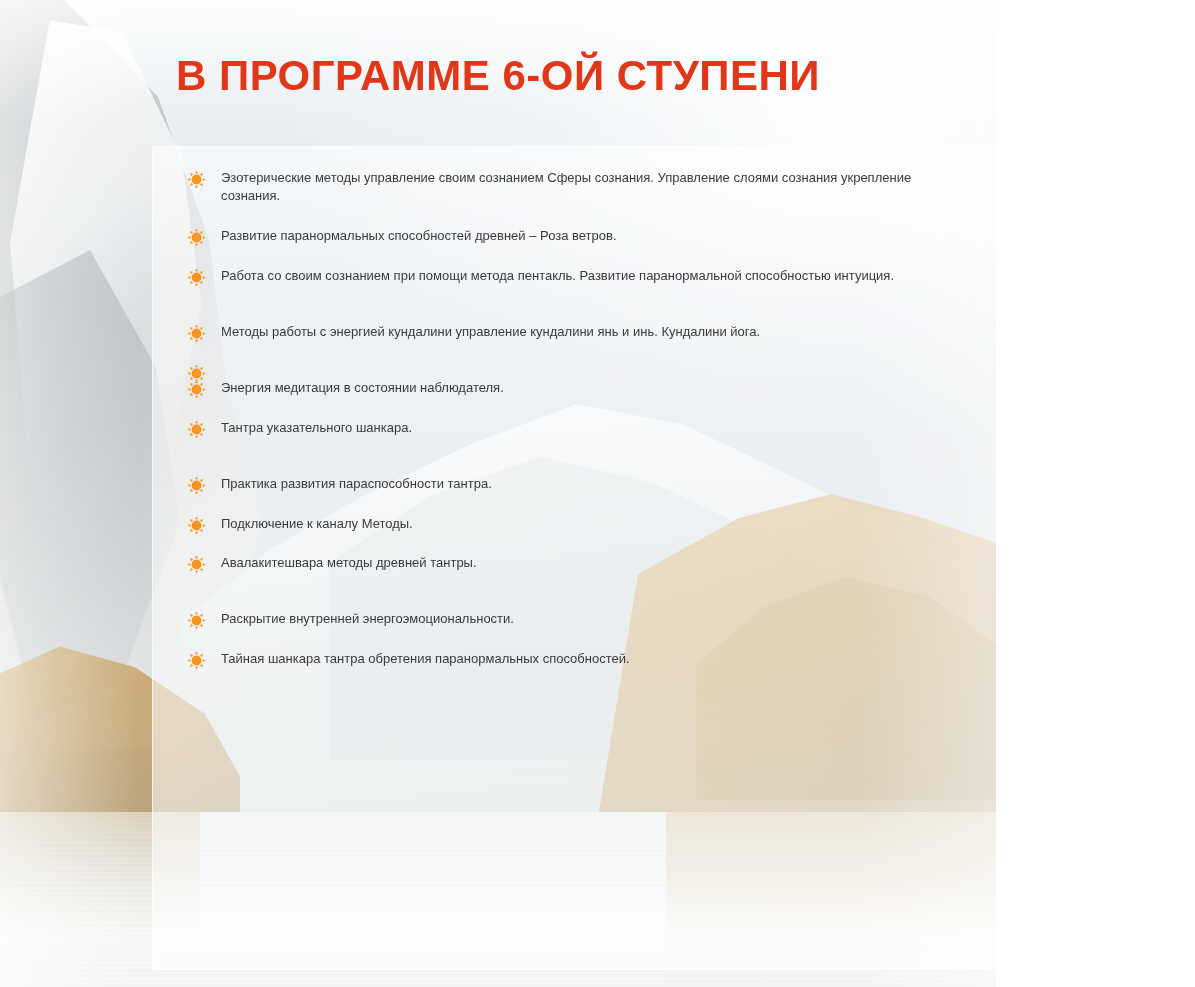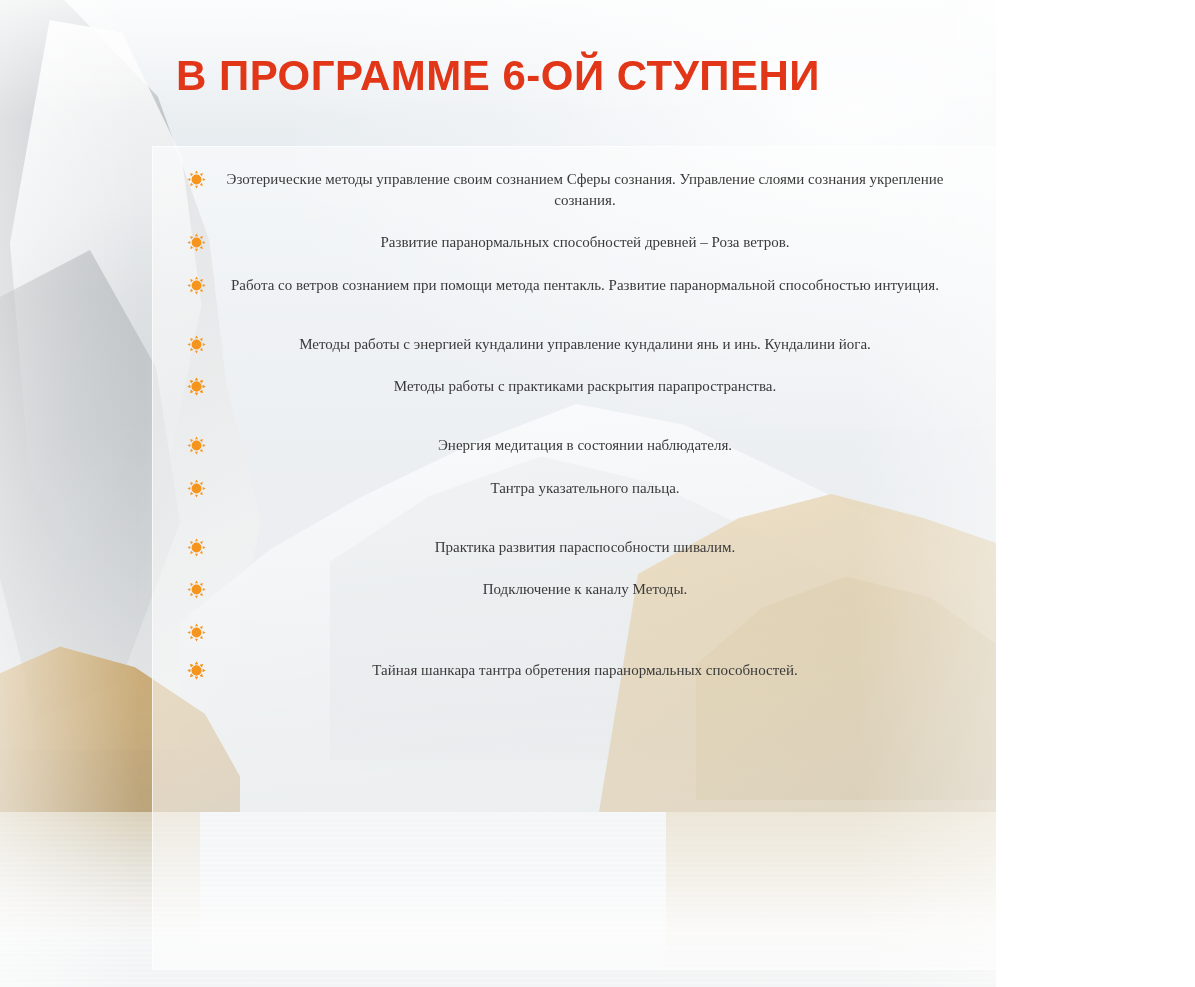--- a/index.html
+++ b/index.html
@@ -189,25 +189,24 @@
     width: 770px;
   }
 
   .group {
     margin-bottom: 22px;
   }
   .bullet-item {
     position: relative;
     padding-left: 42px;
     margin-bottom: 22px;
-    font-size: 15px;
+    font-size: 13px;
     line-height: 1.38;
     color: #3a3a3a;
-    font-family: Liberation Serif, serif;
-    text-align: center;
+    font-family: Liberation Sans, sans-serif;
   }
   .bullet-item:last-child { margin-bottom: 0; }
 
   .bullet-icon {
     position: absolute;
     left: 8px;
     top: 1px;
     width: 19px;
     height: 19px;
     display: block;
@@ -268,21 +267,21 @@
         </div>
         <div class="bullet-item">
           <span class="bullet-icon">
             <svg viewBox="0 0 24 24" width="19" height="19" aria-hidden="true">
               <g fill="#f5951e">
                 <circle cx="12" cy="12" r="6.2"></circle>
                 <path d="M12 0.5l1.9 3.6h-3.8zM12 23.5l-1.9-3.6h3.8zM0.5 12l3.6-1.9v3.8zM23.5 12l-3.6 1.9v-3.8zM3.9 3.9l3.9 1.2-2.7 2.7zM20.1 20.1l-3.9-1.2 2.7-2.7zM20.1 3.9l-1.2 3.9-2.7-2.7zM3.9 20.1l1.2-3.9 2.7 2.7z"></path>
               </g>
             </svg>
           </span>
-          <span>Работа со ветров сознанием при помощи метода пентакль. Развитие паранормальной способностью интуиция.</span>
+          <span>Работа со своим сознанием при помощи метода пентакль. Развитие паранормальной способностью интуиция.</span>
         </div>
       </div>
 
       <div class="group-gap"></div>
 
       <div class="group">
         <div class="bullet-item">
           <span class="bullet-icon">
             <svg viewBox="0 0 24 24" width="19" height="19" aria-hidden="true">
               <g fill="#f5951e">
@@ -296,31 +295,20 @@
         <div class="bullet-item">
           <span class="bullet-icon">
             <svg viewBox="0 0 24 24" width="19" height="19" aria-hidden="true">
               <g fill="#f5951e">
                 <circle cx="12" cy="12" r="6.2"></circle>
                 <path d="M12 0.5l1.9 3.6h-3.8zM12 23.5l-1.9-3.6h3.8zM0.5 12l3.6-1.9v3.8zM23.5 12l-3.6 1.9v-3.8zM3.9 3.9l3.9 1.2-2.7 2.7zM20.1 20.1l-3.9-1.2 2.7-2.7zM20.1 3.9l-1.2 3.9-2.7-2.7zM3.9 20.1l1.2-3.9 2.7 2.7z"></path>
               </g>
             </svg>
           </span>
         </div>
-        <div class="bullet-item">
-          <span class="bullet-icon">
-            <svg viewBox="0 0 24 24" width="19" height="19" aria-hidden="true">
-              <g fill="#f5951e">
-                <circle cx="12" cy="12" r="6.2"></circle>
-                <path d="M12 0.5l1.9 3.6h-3.8zM12 23.5l-1.9-3.6h3.8zM0.5 12l3.6-1.9v3.8zM23.5 12l-3.6 1.9v-3.8zM3.9 3.9l3.9 1.2-2.7 2.7zM20.1 20.1l-3.9-1.2 2.7-2.7zM20.1 3.9l-1.2 3.9-2.7-2.7zM3.9 20.1l1.2-3.9 2.7 2.7z"></path>
-              </g>
-            </svg>
-          </span>
-          <span>Методы работы с практиками раскрытия парапространства.</span>
-        </div>
       </div>
 
       <div class="group-gap"></div>
 
       <div class="group">
         <div class="bullet-item">
           <span class="bullet-icon">
             <svg viewBox="0 0 24 24" width="19" height="19" aria-hidden="true">
               <g fill="#f5951e">
                 <circle cx="12" cy="12" r="6.2"></circle>
@@ -332,37 +320,37 @@
         </div>
         <div class="bullet-item">
           <span class="bullet-icon">
             <svg viewBox="0 0 24 24" width="19" height="19" aria-hidden="true">
               <g fill="#f5951e">
                 <circle cx="12" cy="12" r="6.2"></circle>
                 <path d="M12 0.5l1.9 3.6h-3.8zM12 23.5l-1.9-3.6h3.8zM0.5 12l3.6-1.9v3.8zM23.5 12l-3.6 1.9v-3.8zM3.9 3.9l3.9 1.2-2.7 2.7zM20.1 20.1l-3.9-1.2 2.7-2.7zM20.1 3.9l-1.2 3.9-2.7-2.7zM3.9 20.1l1.2-3.9 2.7 2.7z"></path>
               </g>
             </svg>
           </span>
-          <span>Тантра указательного пальца.</span>
+          <span>Тантра указательного шанкара.</span>
         </div>
       </div>
 
       <div class="group-gap"></div>
 
       <div class="group">
         <div class="bullet-item">
           <span class="bullet-icon">
             <svg viewBox="0 0 24 24" width="19" height="19" aria-hidden="true">
               <g fill="#f5951e">
                 <circle cx="12" cy="12" r="6.2"></circle>
                 <path d="M12 0.5l1.9 3.6h-3.8zM12 23.5l-1.9-3.6h3.8zM0.5 12l3.6-1.9v3.8zM23.5 12l-3.6 1.9v-3.8zM3.9 3.9l3.9 1.2-2.7 2.7zM20.1 20.1l-3.9-1.2 2.7-2.7zM20.1 3.9l-1.2 3.9-2.7-2.7zM3.9 20.1l1.2-3.9 2.7 2.7z"></path>
               </g>
             </svg>
           </span>
-          <span>Практика развития параспособности шивалим.</span>
+          <span>Практика развития параспособности тантра.</span>
         </div>
         <div class="bullet-item">
           <span class="bullet-icon">
             <svg viewBox="0 0 24 24" width="19" height="19" aria-hidden="true">
               <g fill="#f5951e">
                 <circle cx="12" cy="12" r="6.2"></circle>
                 <path d="M12 0.5l1.9 3.6h-3.8zM12 23.5l-1.9-3.6h3.8zM0.5 12l3.6-1.9v3.8zM23.5 12l-3.6 1.9v-3.8zM3.9 3.9l3.9 1.2-2.7 2.7zM20.1 20.1l-3.9-1.2 2.7-2.7zM20.1 3.9l-1.2 3.9-2.7-2.7zM3.9 20.1l1.2-3.9 2.7 2.7z"></path>
               </g>
             </svg>
           </span>
@@ -370,35 +358,37 @@
         </div>
         <div class="bullet-item">
           <span class="bullet-icon">
             <svg viewBox="0 0 24 24" width="19" height="19" aria-hidden="true">
               <g fill="#f5951e">
                 <circle cx="12" cy="12" r="6.2"></circle>
                 <path d="M12 0.5l1.9 3.6h-3.8zM12 23.5l-1.9-3.6h3.8zM0.5 12l3.6-1.9v3.8zM23.5 12l-3.6 1.9v-3.8zM3.9 3.9l3.9 1.2-2.7 2.7zM20.1 20.1l-3.9-1.2 2.7-2.7zM20.1 3.9l-1.2 3.9-2.7-2.7zM3.9 20.1l1.2-3.9 2.7 2.7z"></path>
               </g>
             </svg>
           </span>
+          <span>Авалакитешвара методы древней тантры.</span>
         </div>
       </div>
 
       <div class="group-gap"></div>
 
       <div class="group">
         <div class="bullet-item">
           <span class="bullet-icon">
             <svg viewBox="0 0 24 24" width="19" height="19" aria-hidden="true">
               <g fill="#f5951e">
                 <circle cx="12" cy="12" r="6.2"></circle>
                 <path d="M12 0.5l1.9 3.6h-3.8zM12 23.5l-1.9-3.6h3.8zM0.5 12l3.6-1.9v3.8zM23.5 12l-3.6 1.9v-3.8zM3.9 3.9l3.9 1.2-2.7 2.7zM20.1 20.1l-3.9-1.2 2.7-2.7zM20.1 3.9l-1.2 3.9-2.7-2.7zM3.9 20.1l1.2-3.9 2.7 2.7z"></path>
               </g>
             </svg>
           </span>
+          <span>Раскрытие внутренней энергоэмоциональности.</span>
         </div>
         <div class="bullet-item">
           <span class="bullet-icon">
             <svg viewBox="0 0 24 24" width="19" height="19" aria-hidden="true">
               <g fill="#f5951e">
                 <circle cx="12" cy="12" r="6.2"></circle>
                 <path d="M12 0.5l1.9 3.6h-3.8zM12 23.5l-1.9-3.6h3.8zM0.5 12l3.6-1.9v3.8zM23.5 12l-3.6 1.9v-3.8zM3.9 3.9l3.9 1.2-2.7 2.7zM20.1 20.1l-3.9-1.2 2.7-2.7zM20.1 3.9l-1.2 3.9-2.7-2.7zM3.9 20.1l1.2-3.9 2.7 2.7z"></path>
               </g>
             </svg>
           </span>

